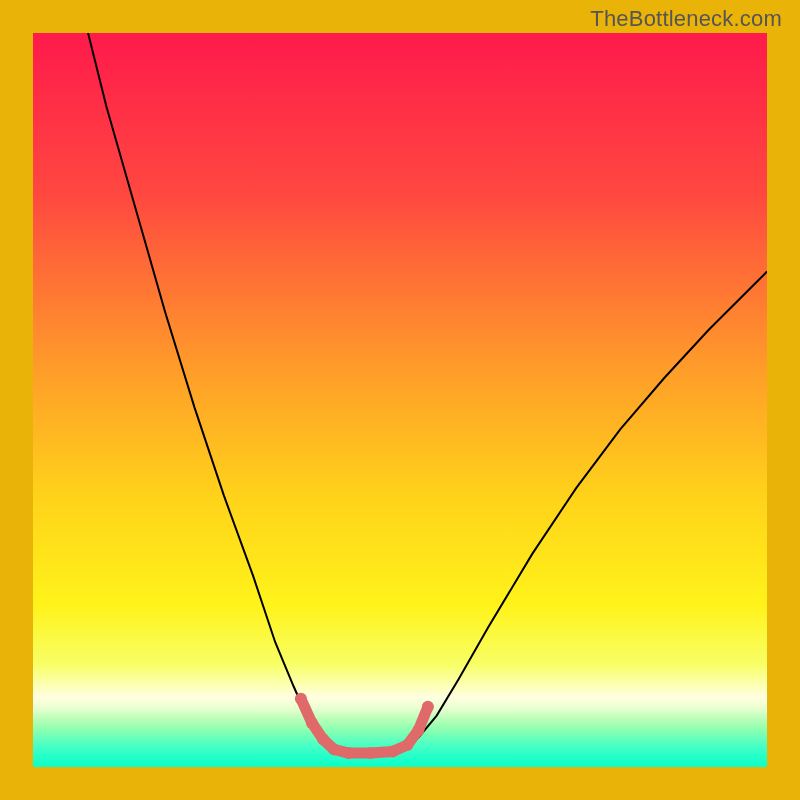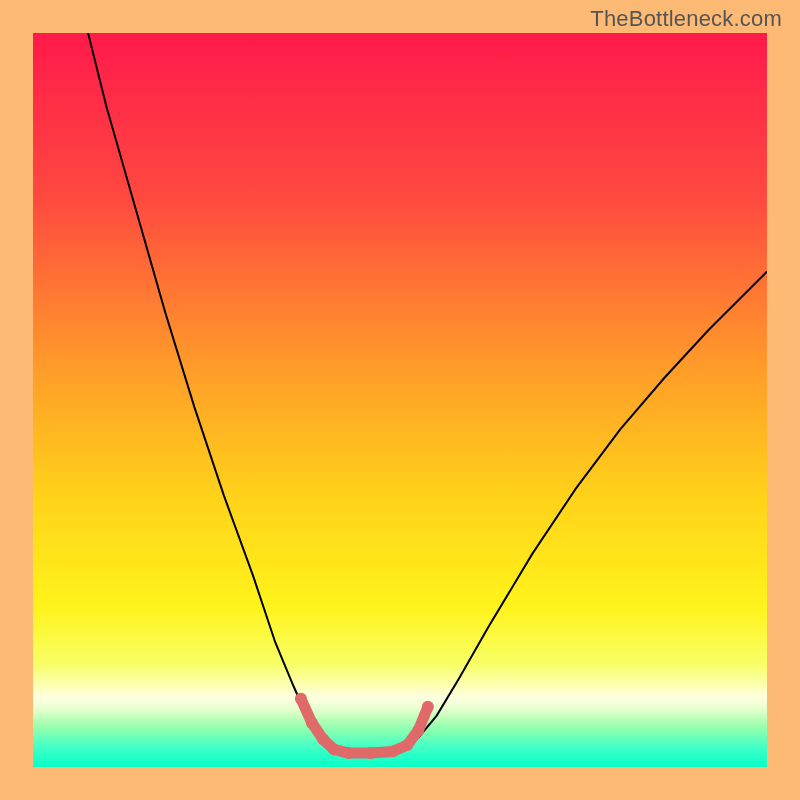--- a/index.html
+++ b/index.html
@@ -10,21 +10,21 @@
     background: #000;
     overflow: hidden;
     font-family: Arial, Helvetica, sans-serif;
   }
   .frame {
     position: absolute;
     top: 0;
     left: 0;
     width: 800px;
     height: 800px;
-    background: #fdba74;
+    background: #eab308;
   }
   .plot {
     position: absolute;
     top: 33px;
     left: 33px;
     width: 734px;
     height: 734px;
     overflow: hidden;
   }
   .watermark {

